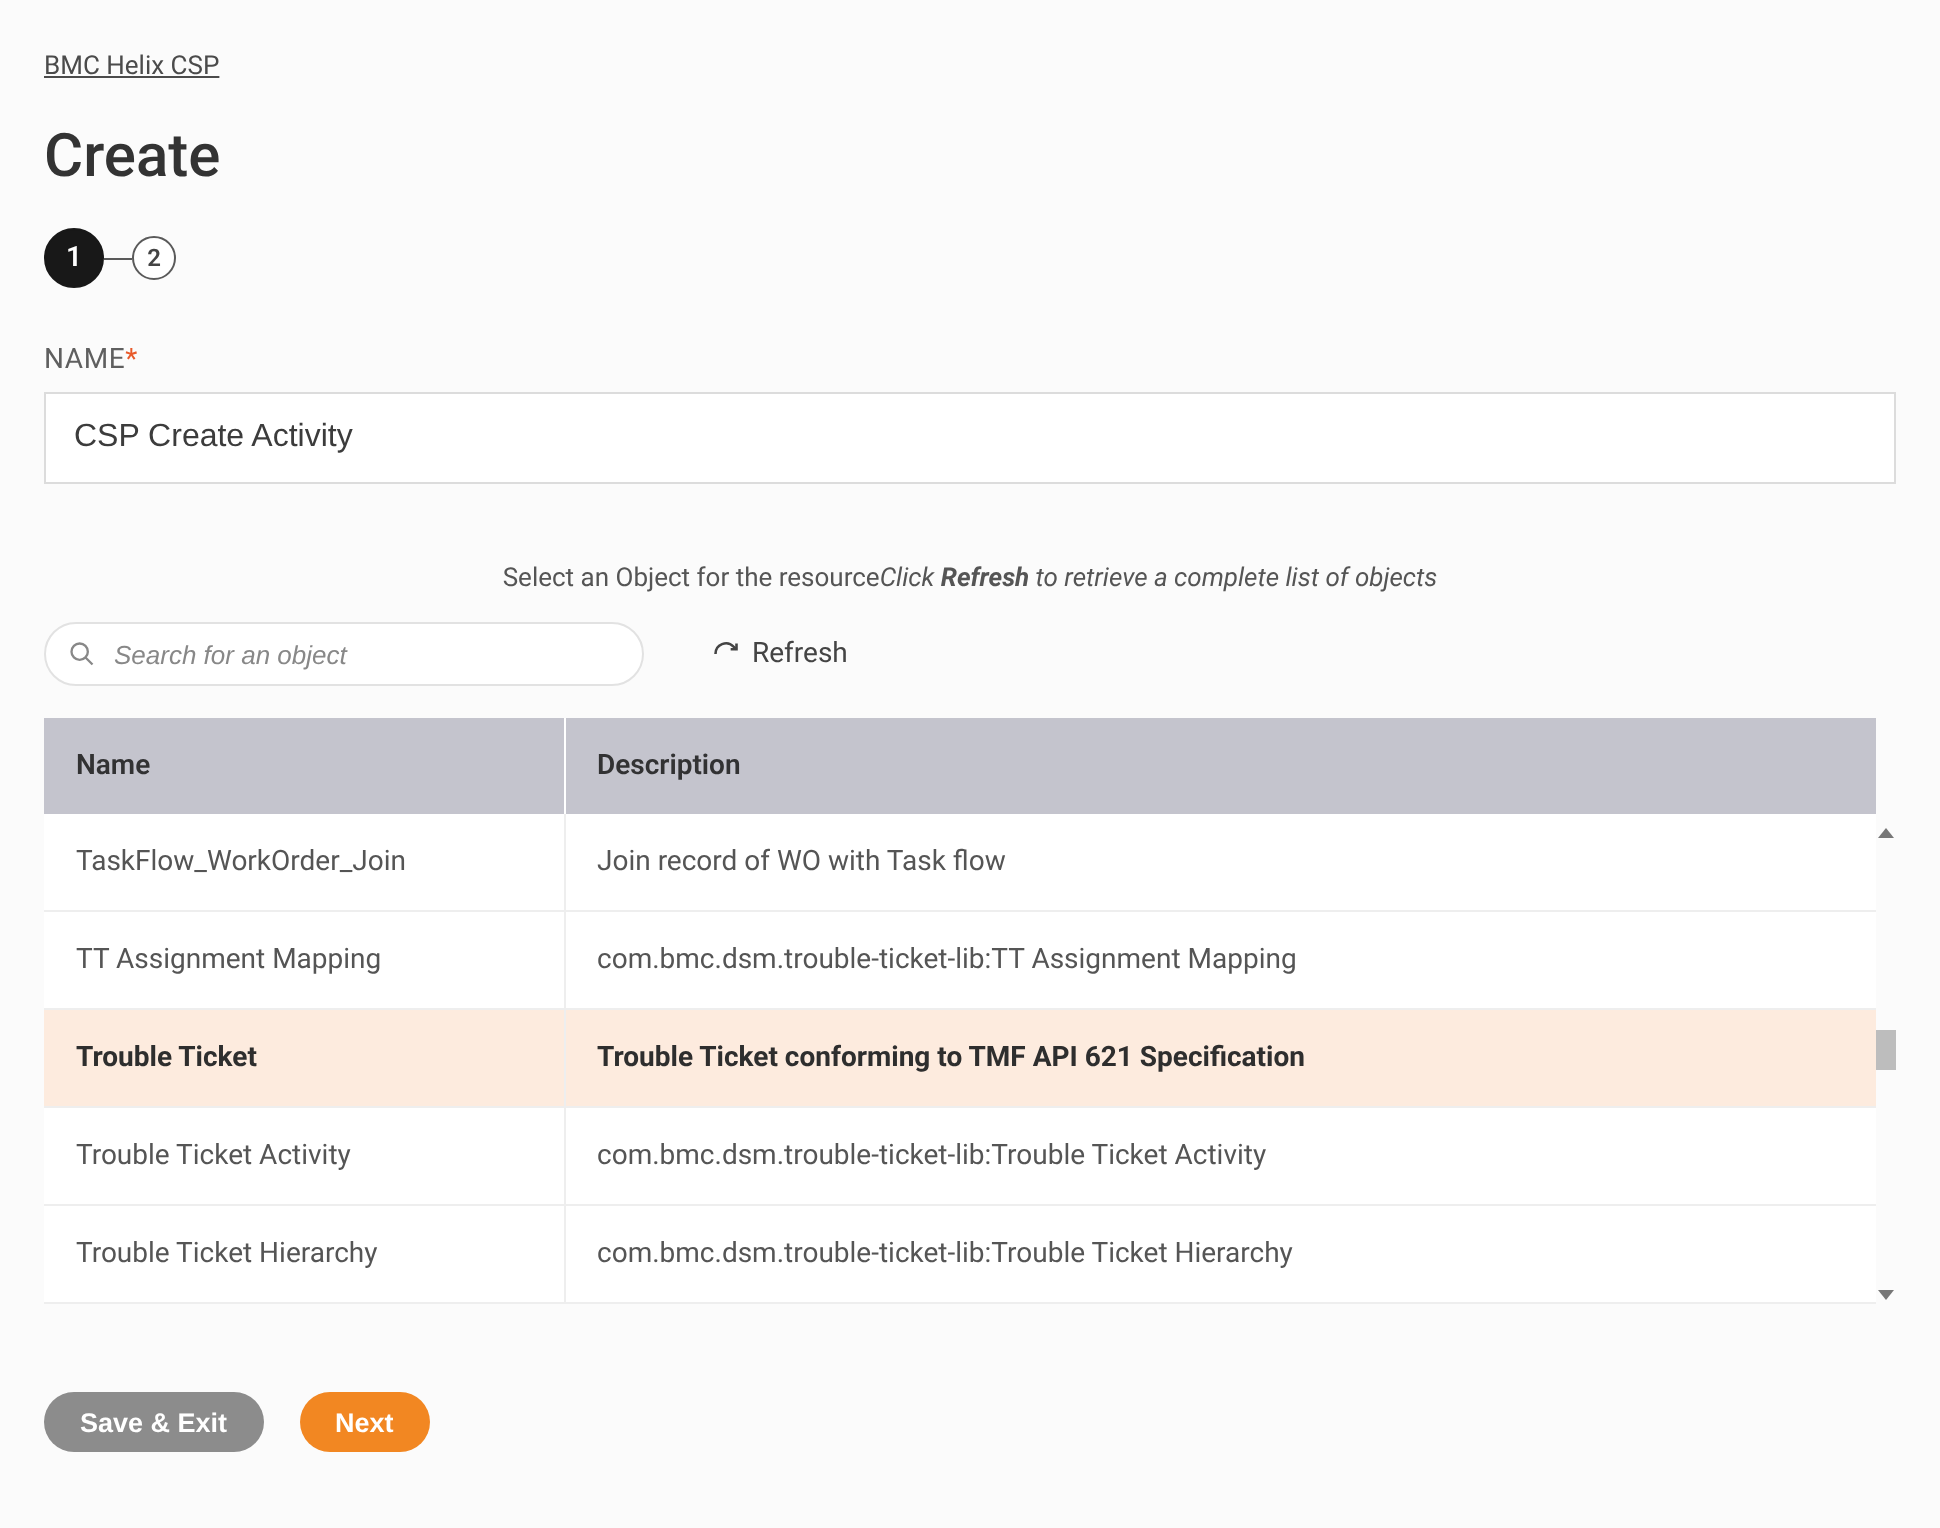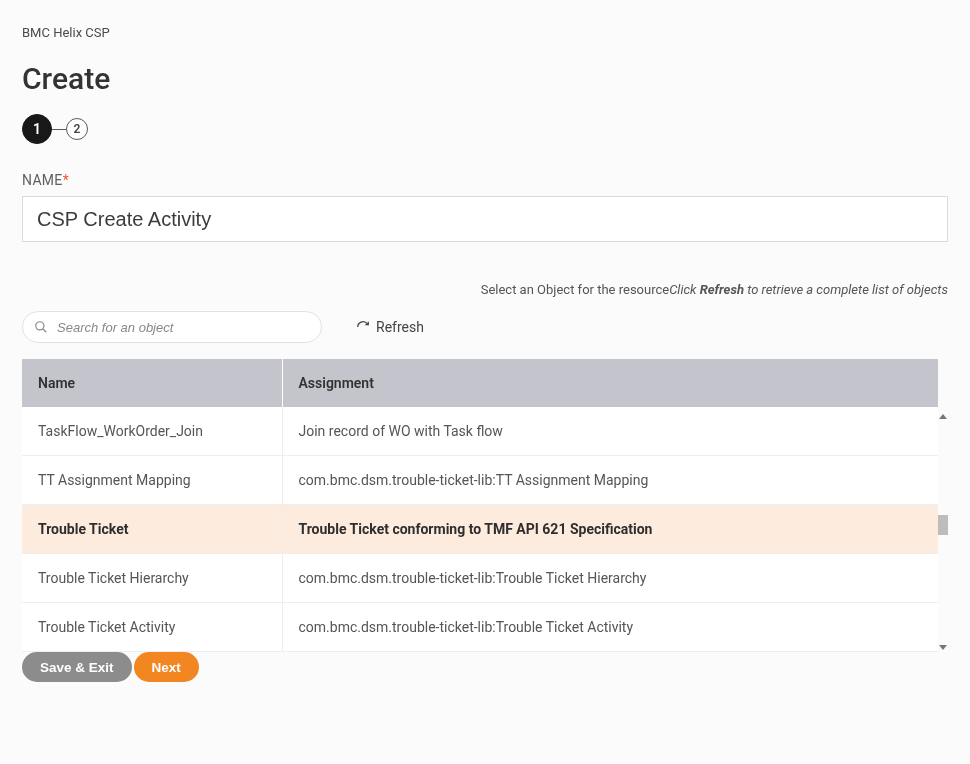--- a/index.html
+++ b/index.html
@@ -10,20 +10,21 @@
     background: #fbfbfb;
     color: #323232;
   }
   .container {
     width: 970px;
     padding: 22px;
   }
   .breadcrumb {
     font-size: 13px;
     color: #4b4b4b;
+    text-decoration: underline;
     cursor: pointer;
     display: inline-block;
   }
   .page-title {
     font-size: 30px;
     font-weight: 500;
     color: #333;
     margin: 20px 0 18px 0;
   }
   .stepper {
@@ -65,29 +66,29 @@
     letter-spacing: 0.3px;
     color: #5f5f5f;
     text-transform: uppercase;
     margin-bottom: 8px;
   }
   .required-star { color: #e85a2a; }
   .text-input {
     width: 100%;
     height: 46px;
     padding: 12px 14px;
-    font-size: 20px;
+    font-size: 16px;
     color: #3c3c3c;
     border: 1px solid #dcdcdc;
     background: #fff;
     outline: none;
   }
   .helper-row {
     display: flex;
-    justify-content: flex-end;
+    justify-content: center;
     align-items: flex-end;
     margin-top: 40px;
     margin-bottom: 14px;
   }
   .helper-text {
     font-size: 13px;
     color: #555;
   }
   .hint-text {
     font-style: italic;
@@ -206,21 +207,22 @@
     position: absolute;
     width: 10px;
     height: 20px;
     background: #bdbdbd;
     border-radius: 0;
     top: 103px;
     left: 0;
   }
   .footer-buttons {
     display: flex;
-    gap: 2px;
+    gap: 18px;
+    margin-top: 44px;
     padding-left: 0;
   }
   .btn {
     height: 30px;
     padding: 0 18px;
     border-radius: 15px;
     border: none;
     font-size: 13.5px;
     font-weight: 600;
     cursor: pointer;
@@ -274,43 +276,43 @@
         <span>Refresh</span>
       </div>
     </div>
   </div>
 
   <div class="table-wrap">
     <table class="table">
       <thead>
         <tr>
           <th class="col-name">Name</th>
-          <th>Assignment</th>
+          <th>Description</th>
         </tr>
       </thead>
       <tbody id="table-body">
           <tr>
             <td class="col-name">TaskFlow_WorkOrder_Join</td>
             <td>Join record of WO with Task flow</td>
           </tr>
           <tr>
             <td class="col-name">TT Assignment Mapping</td>
             <td>com.bmc.dsm.trouble-ticket-lib:TT Assignment Mapping</td>
           </tr>
           <tr class="selected">
             <td class="col-name">Trouble Ticket</td>
             <td>Trouble Ticket conforming to TMF API 621 Specification</td>
           </tr>
           <tr>
+            <td class="col-name">Trouble Ticket Activity</td>
+            <td>com.bmc.dsm.trouble-ticket-lib:Trouble Ticket Activity</td>
+          </tr>
+          <tr>
             <td class="col-name">Trouble Ticket Hierarchy</td>
             <td>com.bmc.dsm.trouble-ticket-lib:Trouble Ticket Hierarchy</td>
-          </tr>
-          <tr>
-            <td class="col-name">Trouble Ticket Activity</td>
-            <td>com.bmc.dsm.trouble-ticket-lib:Trouble Ticket Activity</td>
           </tr>
         </tbody>
     </table>
     <div class="scrollbar-track">
       <div class="scroll-arrow scroll-arrow-up"></div>
       <div class="scroll-thumb"></div>
       <div class="scroll-arrow scroll-arrow-down"></div>
     </div>
   </div>
 

